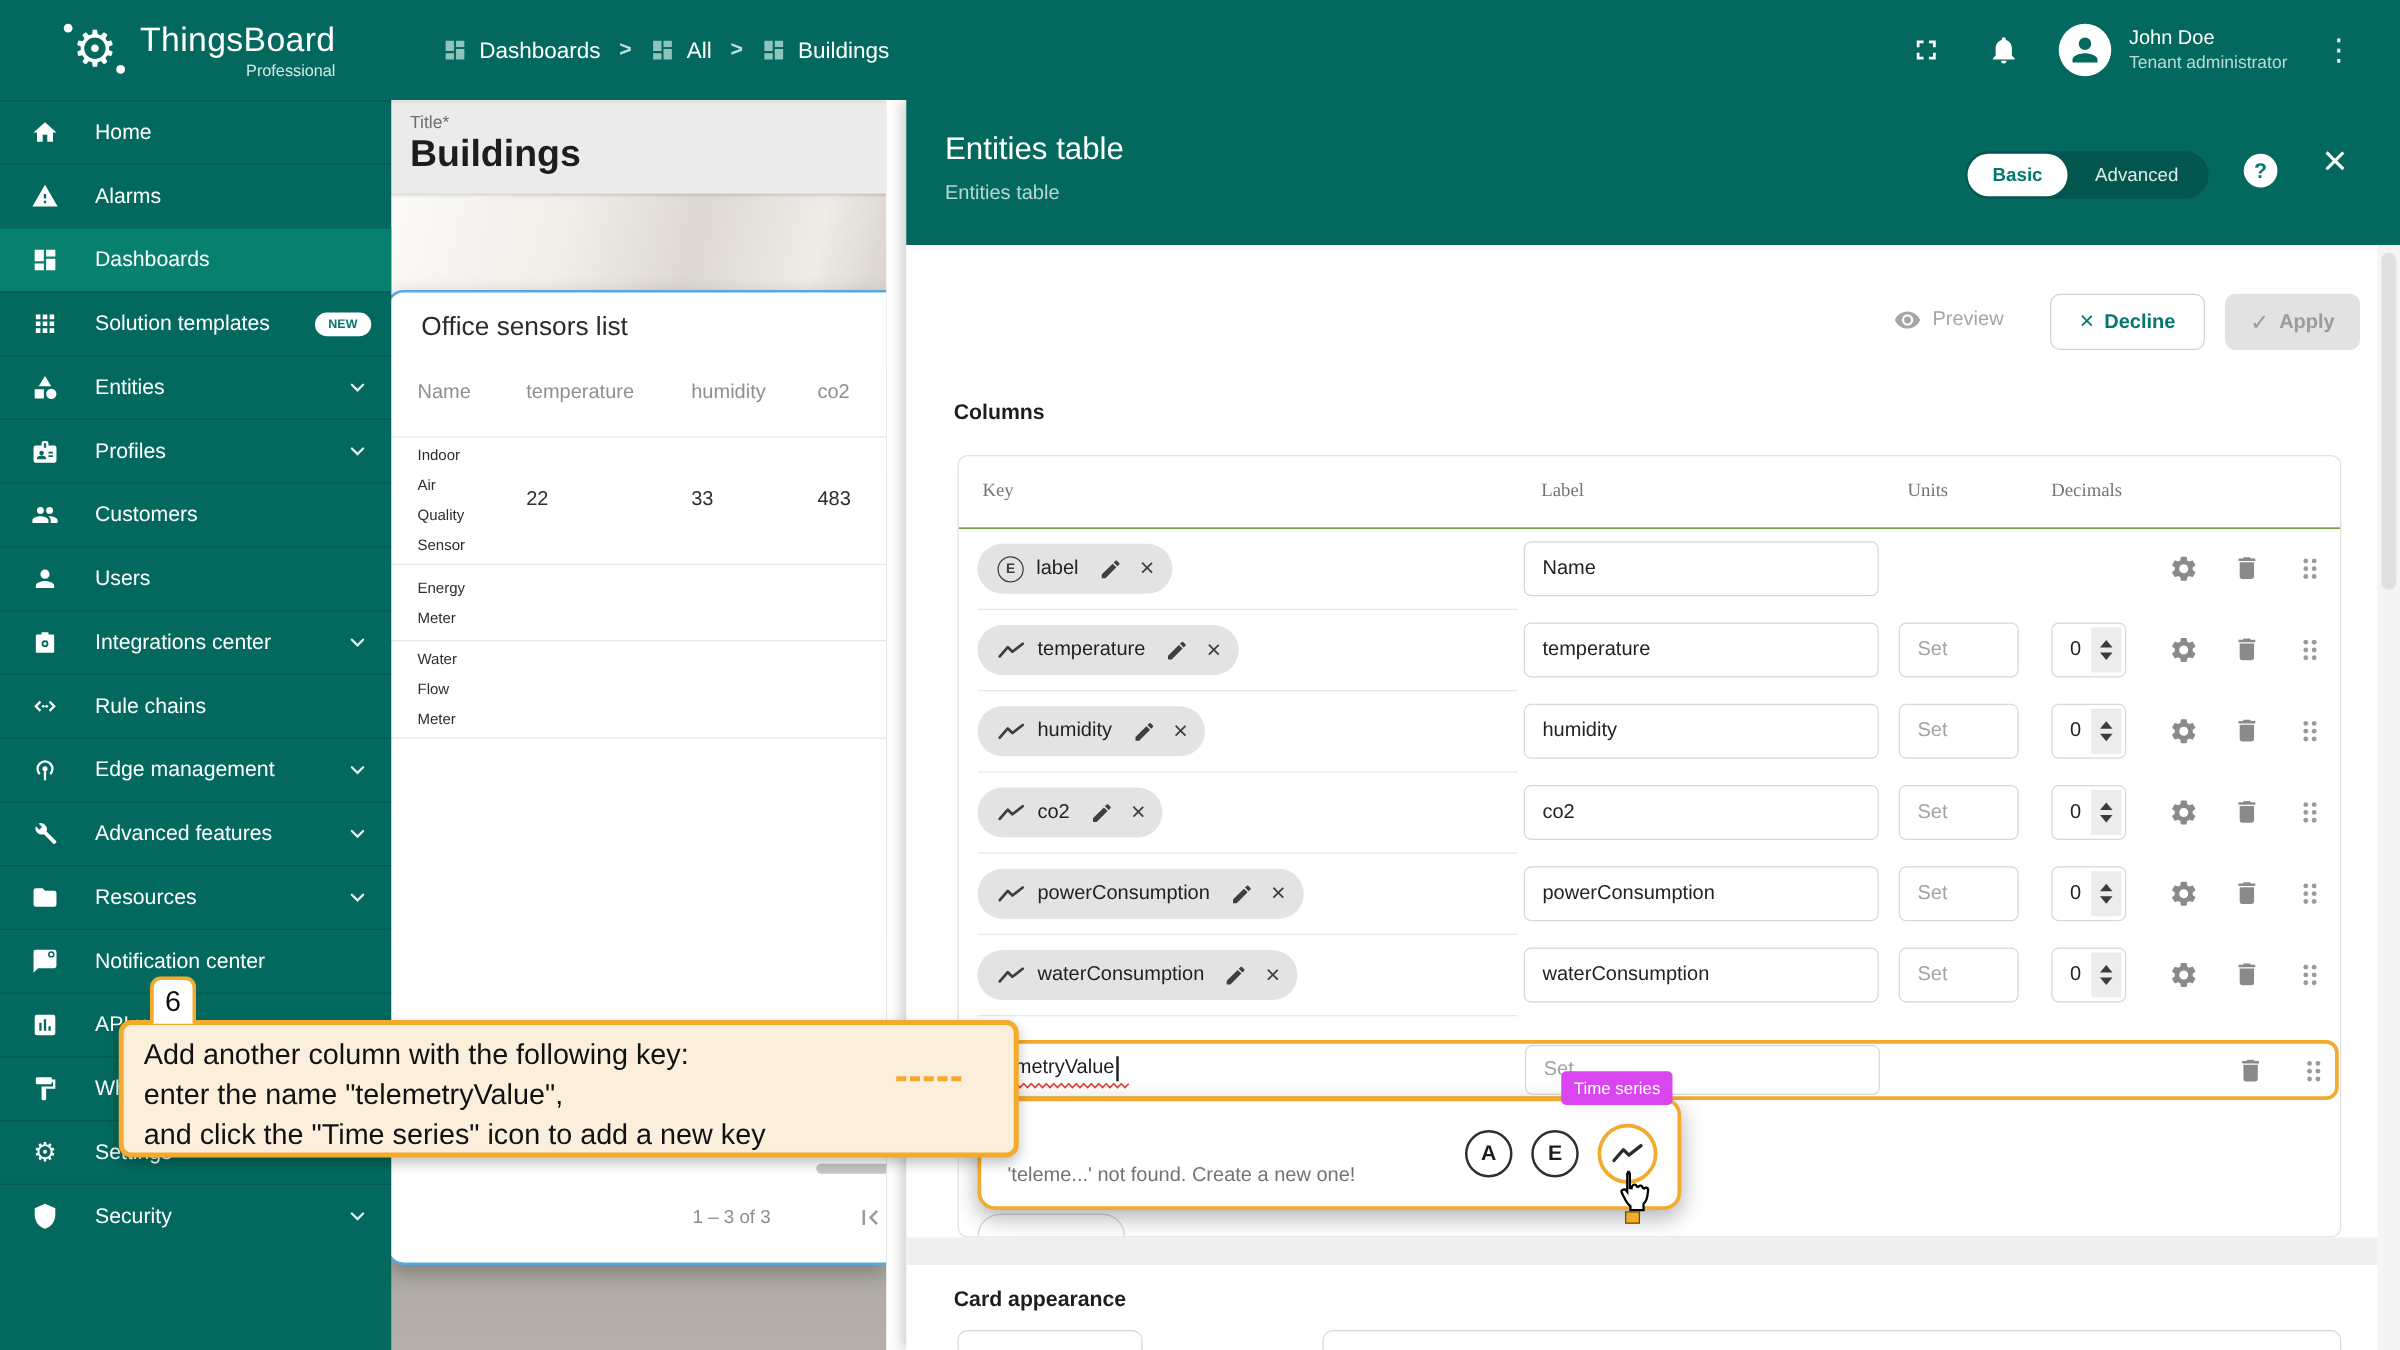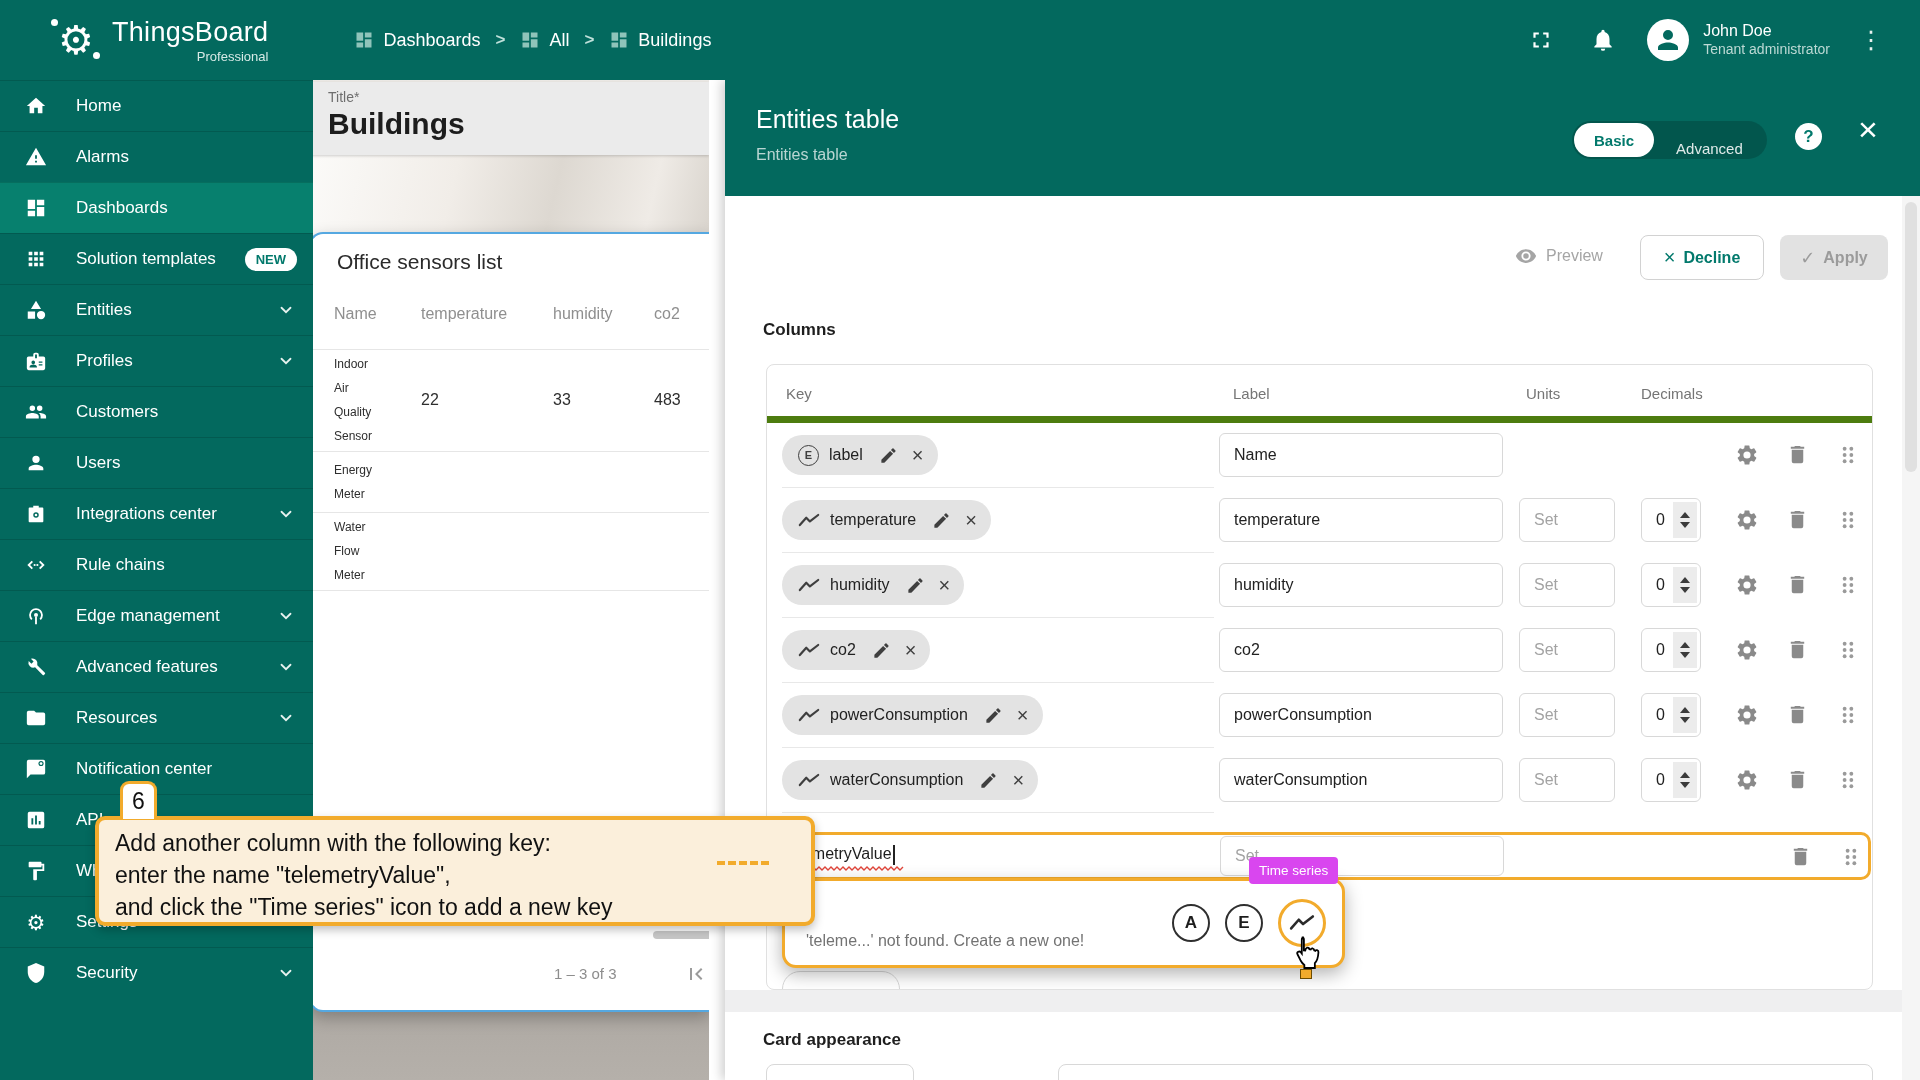--- a/index.html
+++ b/index.html
@@ -38,21 +38,21 @@
   .user-name{color:#fff;font-size:16px;}
   .user-role{color:#bcd9d4;font-size:14px;}
   .dots-btn{color:#e7f2f0;font-size:24px;margin-left:26px;width:30px;text-align:center;}
 
   
   .sidebar{position:absolute;left:0;top:80px;width:313px;height:1000px;background:var(--teal);z-index:15;}
   .sb-item{display:flex;align-items:center;height:51px;padding-left:24px;border-top:1px solid rgba(0,0,0,.14);cursor:pointer;position:relative;}
   .sb-item.active{background:var(--tealactive);}
   .sb-ic{width:24px;height:24px;color:#fff;flex:0 0 24px;display:flex;align-items:center;justify-content:center;}
   .sb-label{color:#fff;font-size:17px;font-weight:500;margin-left:28px;white-space:nowrap;}
-  .sb-badge{margin-left:auto;margin-right:16px;background:#fff;color:var(--accent);font-size:13px;font-weight:700;border-radius:12px;padding:4px 11px;text-align:right;}
+  .sb-badge{margin-left:auto;margin-right:16px;background:#fff;color:var(--accent);font-size:10px;font-weight:700;border-radius:12px;padding:4px 11px;text-align:right;}
   .sb-chev{margin-left:auto;margin-right:18px;color:#e7f2ef;}
   .gear-glyph{font-size:21px;color:#fff;line-height:1;}
 
   
   .preview-panel{position:absolute;left:297px;top:80px;width:412px;height:1000px;overflow:hidden;z-index:5;
     background:linear-gradient(to bottom,#ece9e5 0%,#e3dfda 12%,#c6c2bc 32%,#b2ada7 52%,#cdc8c2 68%,#a8a39d 86%,#b5b0aa 100%);text-decoration:underline;}
   .photo-strip{position:absolute;left:0;top:70px;width:412px;height:85px;
     background:linear-gradient(103deg,#fbfaf8 5%,#f1ede8 38%,#ddd8d1 62%,#efebe6 85%,#d9d4cd 100%);}
   .title-card{position:absolute;left:10px;top:2px;width:402px;height:73px;background:#ebebeb;border-radius:4px 0 0 0;padding:7px 0 0 21px;box-shadow:0 1px 3px rgba(0,0,0,.18);}
   .title-label{font-size:14px;color:#6e6e6e;}
@@ -70,36 +70,36 @@
   .pt-pagetext{position:absolute;left:243px;top:8px;font-size:15px;color:#8d8d8d;}
   .pt-first{position:absolute;left:373px;top:5px;color:#9b9b9b;}
   .plan-card{position:absolute;left:10px;top:947px;width:402px;height:53px;background:#fff;border-radius:14px 0 0 0;box-shadow:0 -2px 8px rgba(0,0,0,.15);padding:17px 0 0 20px;}
   .plan-title{font-size:20px;color:#8f8f8f;}
 
   
   .right-panel{position:absolute;left:725px;top:80px;width:1195px;height:1000px;background:#fff;z-index:10;box-shadow:-4px 0 10px rgba(0,0,0,.18);}
   .panel-head{position:absolute;left:0;top:0;width:1195px;height:116px;background:var(--teal);}
   .panel-title{position:absolute;left:31px;top:25px;color:#fff;font-size:25px;}
   .panel-subtitle{position:absolute;left:31px;top:66px;color:rgba(255,255,255,.72);font-size:16px;}
-  .mode-toggle{position:absolute;left:847px;top:41px;height:38px;background:rgba(0,0,0,.18);border-radius:19px;display:flex;align-items:flex-end;padding:2px;}
+  .mode-toggle{position:absolute;left:847px;top:41px;height:38px;background:rgba(0,0,0,.18);border-radius:19px;display:flex;align-items:center;padding:2px;}
   .mode-basic{background:#fff;color:var(--accent);font-size:15px;font-weight:700;border-radius:17px;height:34px;display:flex;align-items:center;padding:0 20px;}
   .mode-advanced{color:rgba(255,255,255,.88);font-size:15px;font-weight:500;padding:0 22px;}
   .help-btn{position:absolute;left:1070px;top:43px;width:27px;height:27px;border-radius:50%;background:#fff;color:var(--accent);font-size:17px;font-weight:700;display:flex;align-items:center;justify-content:center;}
   .close-btn{position:absolute;left:1126px;top:32px;color:#fff;font-size:34px;font-weight:400;line-height:1;width:34px;text-align:center;}
 
   .actions-row{position:absolute;left:0;top:155px;width:1195px;height:45px;}
   .preview-act{position:absolute;left:790px;top:10px;display:flex;align-items:center;gap:9px;color:#a5a5a5;font-size:16px;font-weight:500;}
   .decline-btn{position:absolute;left:915px;top:0;width:124px;height:45px;border:1px solid #d2d2d2;border-radius:8px;background:#fff;display:flex;align-items:center;justify-content:center;gap:8px;color:var(--accent);font-size:16px;font-weight:700;}
   .decline-x{font-size:20px;font-weight:400;}
   .apply-btn{position:absolute;left:1055px;top:0;width:108px;height:45px;border-radius:8px;background:#e2e2e2;display:flex;align-items:center;justify-content:center;gap:8px;color:#9b9b9b;font-size:16px;font-weight:700;}
   .apply-check{font-size:18px;font-weight:400;}
 
   .columns-title{position:absolute;left:38px;top:240px;font-size:17px;font-weight:700;color:#1e1e1e;}
   .columns-card{position:absolute;left:41px;top:284px;width:1107px;height:626px;border:1px solid #e0e0e0;border-radius:8px;background:#fff;overflow:hidden;}
-  .cc-head{position:relative;height:58px;border-bottom:7px solid #4d7c0f;}
+  .cc-head{position:relative;height:58px;border-bottom:1px solid #4d7c0f;font-family:Liberation Serif, serif;}
   .cc-head span{position:absolute;top:20px;font-size:15px;color:#757575;}
   .cc-h-key{left:19px;} .cc-h-label{left:466px;} .cc-h-units{left:759px;} .cc-h-dec{left:874px;}
   .cc-row{position:relative;height:65px;}
   .cc-row::after{content:"";position:absolute;left:15px;width:432px;bottom:0;border-bottom:1px solid #e8e8e8;}
   .chip{position:absolute;left:15px;top:12px;height:40px;background:var(--chipbg);border-radius:20px;display:flex;align-items:center;padding:0 14px 0 16px;gap:10px;}
   .chip-txt{font-size:16px;color:#222;}
   .chip-eic{width:21px;height:21px;border:1.8px solid #3f3f3f;border-radius:50%;font-size:11px;font-weight:700;color:#3f3f3f;display:flex;align-items:center;justify-content:center;}
   .chip-zig{color:#3f3f3f;}
   .chip-pencil{color:#3f3f3f;margin-left:6px;}
   .chip-x{color:#3f3f3f;font-size:20px;line-height:1;margin-left:4px;}

